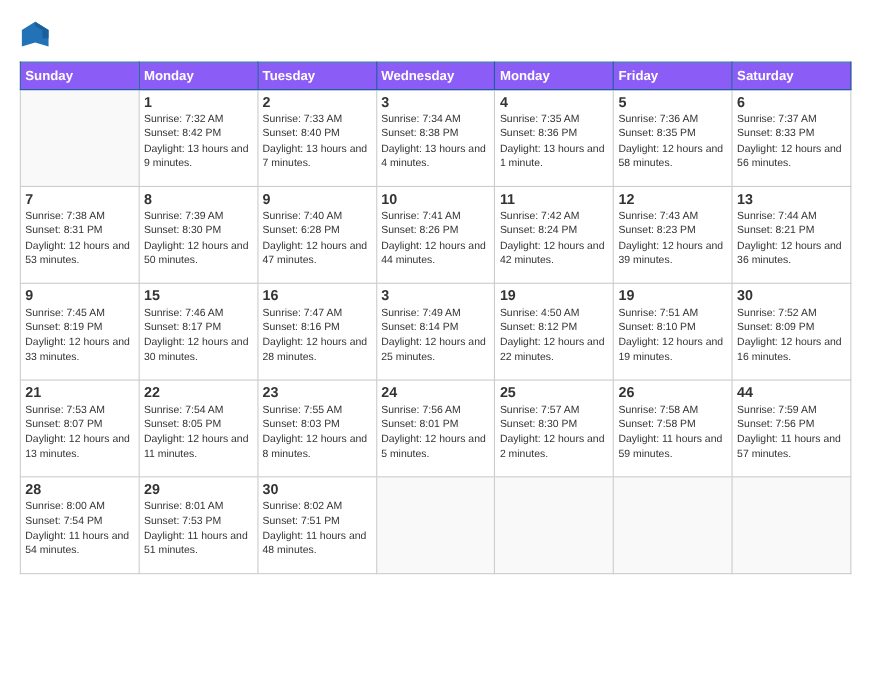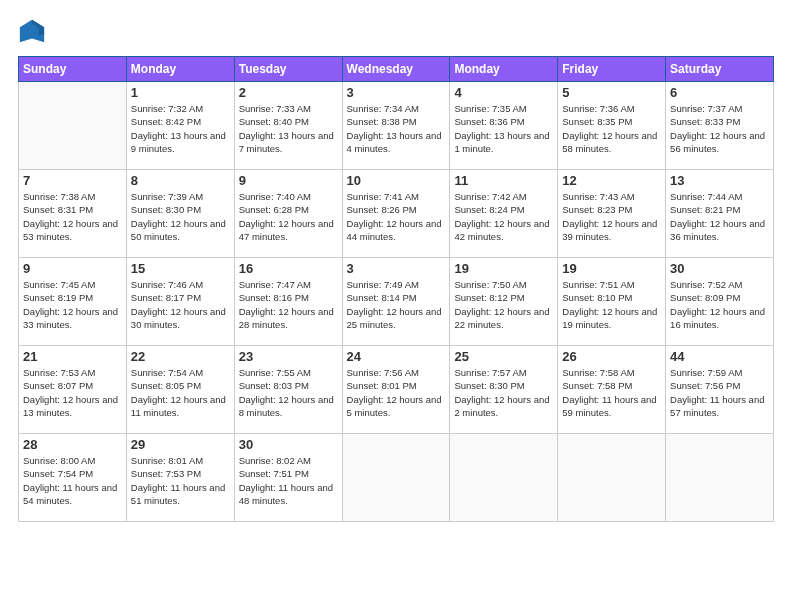--- a/index.html
+++ b/index.html
@@ -243,21 +243,21 @@
           </td>
           <td>
             <span class="day-num">3</span>
             <div class="day-info">Sunrise: 7:49 AM
 Sunset: 8:14 PM
 Daylight: 12 hours
 and 25 minutes.</div>
           </td>
           <td>
             <span class="day-num">19</span>
-            <div class="day-info">Sunrise: 7:50 AM
+            <div class="day-info">Sunrise: 4:50 AM
 Sunset: 8:12 PM
 Daylight: 12 hours
 and 22 minutes.</div>
           </td>
           <td>
             <span class="day-num">19</span>
             <div class="day-info">Sunrise: 7:51 AM
 Sunset: 8:10 PM
 Daylight: 12 hours
 and 19 minutes.</div>

